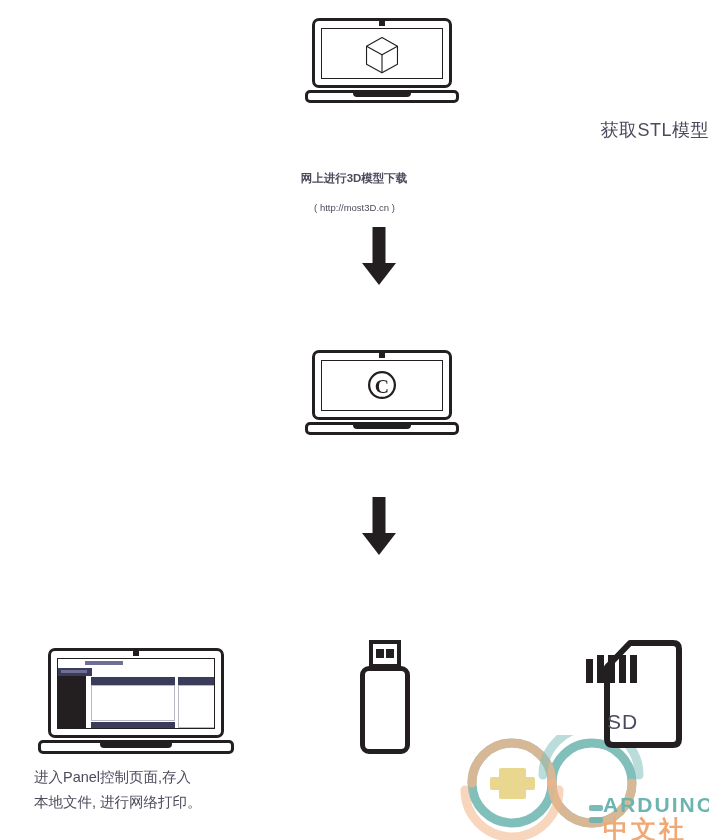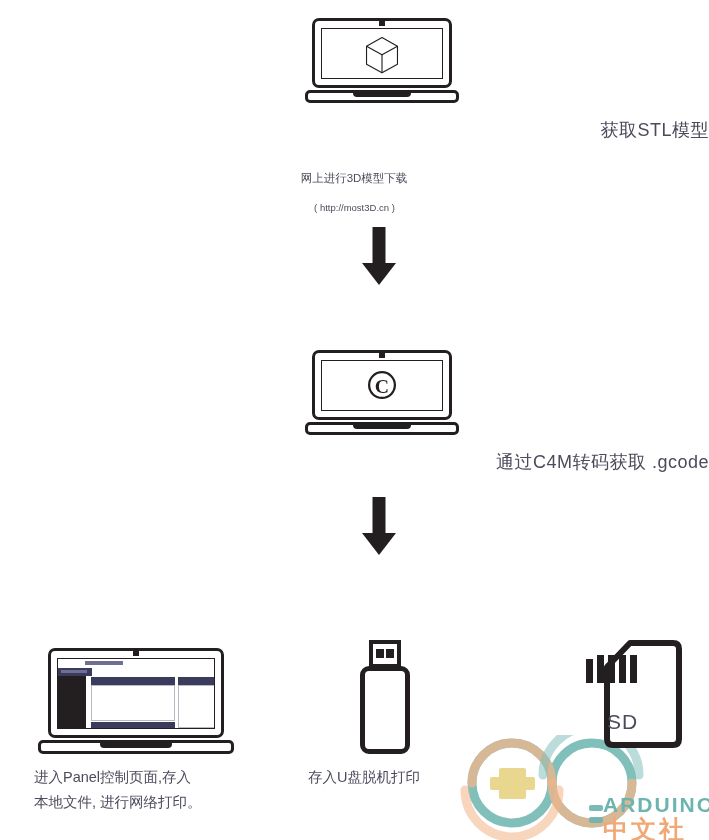--- a/index.html
+++ b/index.html
@@ -187,21 +187,21 @@
           </g>
         </svg>
       </div>
     </div>
     <div class="laptop-base" style="width:154px; height:13px; margin-top:2px;">
       <div class="laptop-notch" style="top:0px; width:58px; height:4px;"></div>
     </div>
   </div>
 
   <div class="step-title" style="position:absolute; left:0; right:0; top:118px;">获取STL模型</div>
-  <div class="step-sub" style="position:absolute; left:0; right:1px; top:170px;">网上进行3D模型下载</div>
+  <div class="step-sub" style="position:absolute; left:0; right:1px; top:170px;font-weight:bold;">网上进行3D模型下载</div>
   <div class="step-url" style="position:absolute; left:0; right:0; top:202px;text-align:center;">( http://most3D.cn )</div>
 
   <div class="arrow" style="left:349px; top:227px; width:60px; height:58px;">
     <div class="arrow-shaft" style="top:0; width:13px; height:40px;"></div>
     <div class="arrow-head" style="top:36px;"></div>
   </div>
 
   <div class="laptop" style="left:305px; top:350px; width:154px; height:85px;">
     <div class="laptop-lid" style="width:140px; height:70px; margin-left:7px;">
       <div class="laptop-cam"></div>
@@ -210,21 +210,20 @@
           <circle cx="64" cy="28" r="15" fill="none" stroke="#231f20" stroke-width="2.6"></circle>
           <text x="64" y="37" text-anchor="middle" font-family="Liberation Serif, serif" font-size="23" font-weight="bold" fill="#231f20">C</text>
         </svg>
       </div>
     </div>
     <div class="laptop-base" style="width:154px; height:13px; margin-top:2px;">
       <div class="laptop-notch" style="top:0px; width:58px; height:4px;"></div>
     </div>
   </div>
 
-  <div class="step-title" style="position:absolute; left:0; right:0; top:450px;">通过C4M转码获取 .gcode</div>
 
   <div class="arrow" style="left:349px; top:497px; width:60px; height:58px;">
     <div class="arrow-shaft" style="top:0; width:13px; height:40px;"></div>
     <div class="arrow-head" style="top:36px;"></div>
   </div>
 
   <div class="laptop" style="left:38px; top:648px; width:196px; height:105px;">
     <div class="laptop-lid" style="width:176px; height:90px; margin-left:10px;">
       <div class="laptop-cam"></div>
       <div class="laptop-screen" style="left:6px; top:7px; right:6px; bottom:6px;">
@@ -250,21 +249,20 @@
   <div class="caption" style="position:absolute; left:34px; top:766px;">进入Panel控制页面,存入</div>
 
   <div style="position:absolute; left:356px; top:640px; width:58px; height:116px;">
     <div class="usb-conn" style="left:13px; top:0px; width:32px; height:28px;">
       <div class="usb-pin" style="left:3px; top:5px; width:8px; height:9px;"></div>
       <div class="usb-pin" style="left:13px; top:5px; width:8px; height:9px;"></div>
     </div>
     <div class="usb-body" style="left:4px; top:26px; width:50px; height:88px;"></div>
   </div>
 
-  <div class="caption" style="position:absolute; left:308px; top:766px;">存入U盘脱机打印</div>
 
   <div class="sd-wrap" style="left:573px; top:640px; width:78px; height:108px;">
     <svg width="78" height="108" viewBox="0 0 78 108">
       <path d="M 26 3 L 69 3 Q 75 3 75 9 L 75 99 Q 75 105 69 105 L 9 105 Q 3 105 3 99 L 3 27 Z" fill="#ffffff" stroke="#231f20" stroke-width="6" stroke-linejoin="round"></path>
     </svg>
     <div class="sd-pin" style="left:13px; top:19px; width:7px; height:24px;"></div>
     <div class="sd-pin" style="left:24px; top:15px; width:7px; height:28px;"></div>
     <div class="sd-pin" style="left:35px; top:15px; width:7px; height:28px;"></div>
     <div class="sd-pin" style="left:46px; top:15px; width:7px; height:28px;"></div>
     <div class="sd-pin" style="left:57px; top:15px; width:7px; height:28px;"></div>

